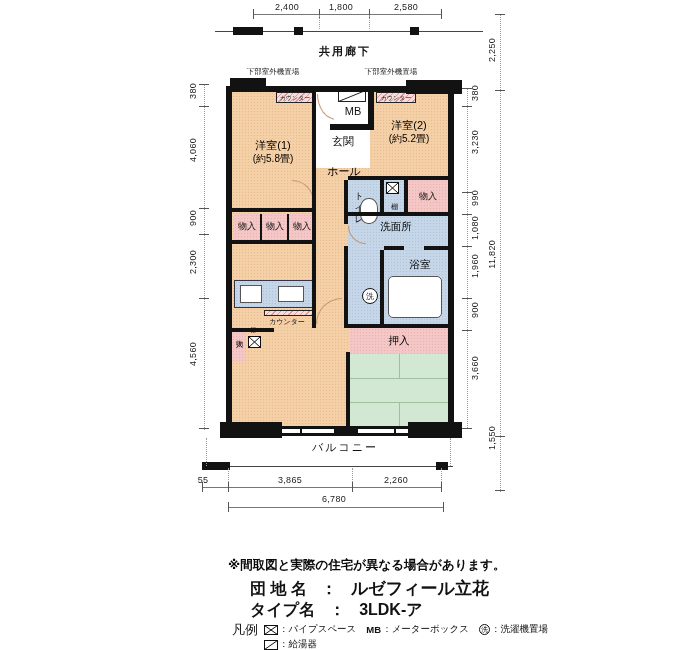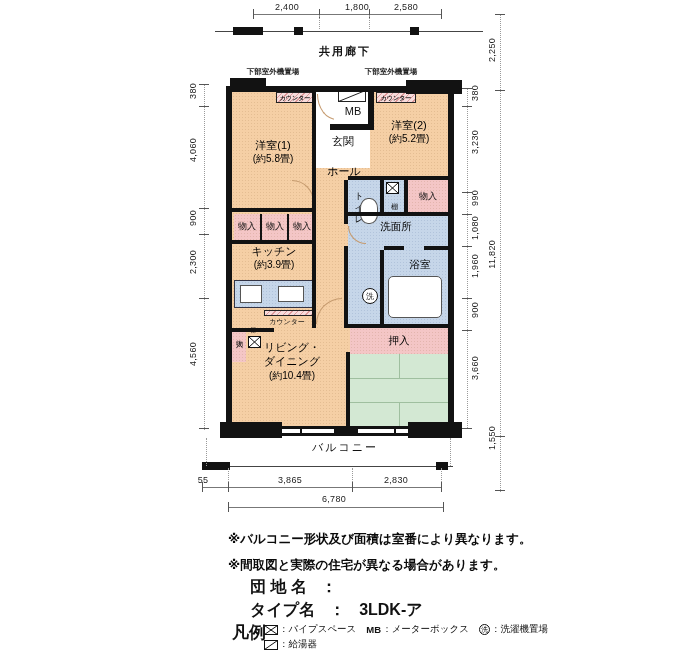--- a/index.html
+++ b/index.html
@@ -18,37 +18,37 @@
   .tick-h { width:10px; height:1px; background:#555; }
   .peach { background-color:#f5cfa5; }
   .pink  { background-color:#f4c6c6; }
   .blue  { background-color:#c6d6e9; }
   .green { background-color:#d3e8d3; }
   .tex { background-image:radial-gradient(rgba(120,70,20,0.13) 1px, transparent 1px); background-size:3px 3px; }
   .texb { background-image:radial-gradient(rgba(30,60,120,0.12) 1px, transparent 1px); background-size:3px 3px; }
   .hatch { background:repeating-linear-gradient(135deg,#f7dcdc 0 3px,#dd9a9a 3px 4px); border:1px solid #222; }
   .room-label { font-size:11px; line-height:1.3; color:#000; text-align:center; white-space:nowrap; }
   .room-size { font-size:10px; }
-  .tiny { font-size:6px; color:#222; white-space:nowrap;font-weight:bold; }
+  .tiny { font-size:6px; color:#222; white-space:nowrap; }
   .small9 { font-size:9px; white-space:nowrap; }
   .arc { border:1px solid #c59a6e; }
   .fixture { background:#fff; border:1px solid #555; }
   .circ { display:inline-flex; align-items:center; justify-content:center; border:1px solid #111; border-radius:50%; background:#fff; }
   .note { font-size:12.5px; font-weight:bold; color:#0a0a0a; white-space:nowrap; }
   .title-row { display:flex; align-items:baseline; gap:14px; font-weight:bold; white-space:nowrap; }
   .legend-row { display:flex; align-items:center; gap:10px; font-size:9.5px; white-space:nowrap; }
   .legend-item { display:flex; align-items:center; gap:1px; }
 </style>
 </head>
 <body>
 
 <div id="canvas">
 
   <span class="abs dim center" style="left:262px;top:2px;width:50px">2,400</span>
-  <span class="abs dim center" style="left:332px;top:2px;width:50px">1,800</span>
+  <span class="abs dim center" style="left:316px;top:2px;width:50px">1,800</span>
   <span class="abs dim center" style="left:381px;top:2px;width:50px">2,580</span>
   <div class="abs dline" style="left:253px;top:14px;width:188px;height:1px"></div>
   <div class="abs tick-v" style="left:253px;top:9px"></div>
   <div class="abs tick-v" style="left:319px;top:9px"></div>
   <div class="abs tick-v" style="left:369px;top:9px"></div>
   <div class="abs tick-v" style="left:441px;top:9px"></div>
   <div class="abs dotline-v" style="left:319px;top:15px;height:14px"></div>
   <div class="abs dotline-v" style="left:369px;top:15px;height:14px"></div>
 
   <div class="abs" style="left:215px;top:31px;width:268px;height:1px;background:#444"></div>
@@ -131,24 +131,20 @@
     <div class="abs room-label" style="left:106px;top:88px;width:56px">ホール</div>
     <div class="abs arc" style="left:82px;top:104px;width:22px;height:22px;border-left:none;border-bottom:none;border-radius:0 100% 0 0"></div>
 
     <div class="abs pink tex" style="left:24px;top:138px;width:80px;height:26px"></div>
     <div class="abs wall" style="left:50px;top:138px;width:2px;height:26px"></div>
     <div class="abs wall" style="left:77px;top:138px;width:2px;height:26px"></div>
     <span class="abs small9 center" style="left:24px;top:144px;width:26px">物入</span>
     <span class="abs small9 center" style="left:52px;top:144px;width:26px">物入</span>
     <span class="abs small9 center" style="left:79px;top:144px;width:26px">物入</span>
 
-    <div class="abs room-label" style="left:24px;top:168px;width:80px">
-      <div>キッチン</div>
-      <div class="room-size">(約3.9畳)</div>
-    </div>
     <div class="abs blue texb" style="left:24px;top:204px;width:80px;height:28px;border:1px solid #334"></div>
     <div class="abs fixture" style="left:30px;top:209px;width:22px;height:18px"></div>
     <div class="abs fixture" style="left:68px;top:210px;width:26px;height:16px"></div>
     <div class="abs hatch" style="left:54px;top:234px;width:50px;height:6px"></div>
     <div class="abs center" style="left:48px;top:241px;width:58px;font-size:7px">カウンター</div>
 
     <div class="abs pink tex" style="left:22px;top:256px;width:14px;height:30px"></div>
     <span class="abs vjp" style="left:24px;top:258px;font-size:7px">物入</span>
     <span class="abs" style="left:40px;top:250px;font-size:6px">棚</span>
     <svg class="abs" style="left:38px;top:260px" width="13" height="12" viewBox="0 0 13 12">
@@ -180,25 +176,20 @@
 
     <div class="abs pink tex" style="left:140px;top:252px;width:98px;height:26px"></div>
     <div class="abs room-label" style="left:140px;top:258px;width:98px;font-size:10.5px">押入</div>
 
     <div class="abs green" style="left:140px;top:278px;width:98px;height:72px"></div>
     <div class="abs" style="left:189px;top:278px;width:1px;height:24px;background:#9fbf9f"></div>
     <div class="abs" style="left:140px;top:302px;width:98px;height:1px;background:#9fbf9f"></div>
     <div class="abs" style="left:140px;top:326px;width:98px;height:1px;background:#9fbf9f"></div>
     <div class="abs" style="left:189px;top:326px;width:1px;height:24px;background:#9fbf9f"></div>
 
-    <div class="abs room-label" style="left:30px;top:264px;width:104px">
-      <div>リビング・</div>
-      <div>ダイニング</div>
-      <div class="room-size">(約10.4畳)</div>
-    </div>
     <div class="abs arc" style="left:106px;top:222px;width:26px;height:26px;border-right:none;border-bottom:none;border-radius:100% 0 0 0"></div>
 
     <div class="abs wall" style="left:102px;top:16px;width:4px;height:120px"></div>
     <div class="abs wall" style="left:22px;top:132px;width:84px;height:4px"></div>
     <div class="abs wall" style="left:22px;top:164px;width:84px;height:4px"></div>
     <div class="abs wall" style="left:102px;top:134px;width:4px;height:118px"></div>
     <div class="abs wall" style="left:22px;top:252px;width:42px;height:4px"></div>
     <div class="abs wall" style="left:138px;top:100px;width:106px;height:4px"></div>
     <div class="abs wall" style="left:134px;top:104px;width:4px;height:44px"></div>
     <div class="abs wall" style="left:134px;top:170px;width:4px;height:82px"></div>
@@ -236,40 +227,40 @@
   <div class="abs dotline-v" style="left:228px;top:468px;height:20px"></div>
   <div class="abs dotline-v" style="left:352px;top:468px;height:20px"></div>
   <div class="abs dotline-v" style="left:441px;top:468px;height:20px"></div>
   <div class="abs dline" style="left:202px;top:487px;width:239px;height:1px"></div>
   <div class="abs tick-v" style="left:202px;top:482px"></div>
   <div class="abs tick-v" style="left:228px;top:482px"></div>
   <div class="abs tick-v" style="left:352px;top:482px"></div>
   <div class="abs tick-v" style="left:441px;top:482px"></div>
   <span class="abs dim center" style="left:190px;top:475px;width:26px">55</span>
   <span class="abs dim center" style="left:262px;top:475px;width:56px">3,865</span>
-  <span class="abs dim center" style="left:368px;top:475px;width:56px">2,830</span>
+  <span class="abs dim center" style="left:368px;top:475px;width:56px">2,260</span>
   <span class="abs dim center" style="left:306px;top:494px;width:56px">6,780</span>
   <div class="abs dline" style="left:228px;top:507px;width:216px;height:1px"></div>
   <div class="abs tick-v" style="left:228px;top:502px"></div>
   <div class="abs tick-v" style="left:443px;top:502px"></div>
 
-  <div class="abs note" style="left:228px;top:531px">※バルコニー形状及び面積は室番により異なります。</div>
   <div class="abs note" style="left:228px;top:557px">※間取図と実際の住宅が異なる場合があります。</div>
 
   <div class="abs title-row" style="left:250px;top:577px;font-size:16px">
     <span>団 地 名</span>
     <span>：</span>
+    <span style="font-size:17px">ルゼフィール立花</span>
   </div>
   <div class="abs title-row" style="left:250px;top:600px;font-size:16px">
     <span>タイプ名</span>
     <span>：</span>
     <span>3LDK-ア</span>
   </div>
 
-  <div class="abs" style="left:232px;top:621px;font-size:17px;font-weight:bold">凡例</div>
+  <div class="abs" style="left:232px;top:621px;font-size:13px;font-weight:normal">凡例</div>
   <div class="abs legend-row" style="left:264px;top:623px">
     <span class="legend-item">
       <svg width="14" height="10" viewBox="0 0 14 10">
           <rect x="0.5" y="0.5" width="13" height="9" fill="#fff" stroke="#111"></rect>
           <line x1="0.5" y1="0.5" x2="13.5" y2="9.5" stroke="#111"></line>
           <line x1="13.5" y1="0.5" x2="0.5" y2="9.5" stroke="#111"></line>
         </svg>
       <span>：パイプスペース</span>
     </span>
     <span class="legend-item">

